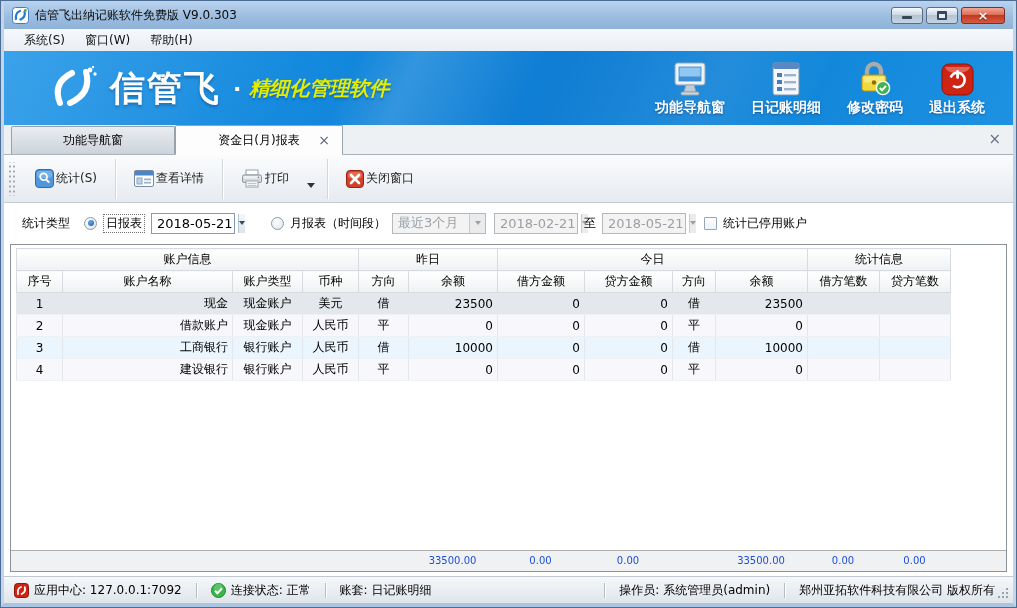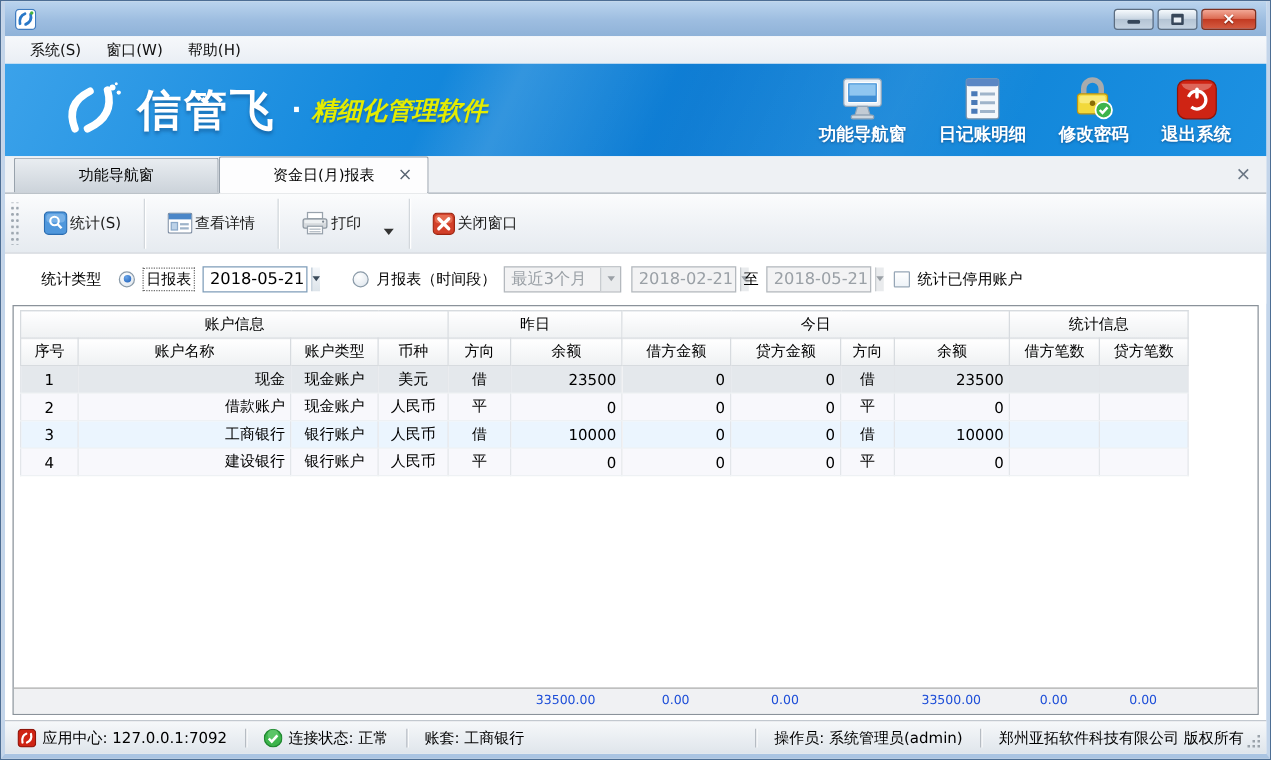--- a/index.html
+++ b/index.html
@@ -52,21 +52,21 @@
   .tgrip { width:7px; height:34px; margin-right:4px;
     background-image:radial-gradient(circle,#9fa8b1 1px,transparent 1.2px); background-size:4px 5px; background-position:0 2px; }
   .tsep { width:1px; height:40px; background:#d2d7dc; box-shadow:1px 0 0 #fff; margin:0 2px; }
   .tbtn { display:flex; align-items:center; justify-content:center; gap:2px; padding:3px 16px; cursor:pointer; }
   .tbtn span.tlabel { font-size:12px; color:#1a1a1a; white-space:nowrap; }
   .tbtn .ticon { height:20px; display:flex; align-items:center; }
   .print-wrap { display:flex; align-items:center; }
   .drop-arrow { width:0; height:0; border-left:4px solid transparent; border-right:4px solid transparent; border-top:5px solid #333; margin:14px 10px 0 2px; cursor:pointer; }
 
   
-  .filterbar { height:40px; flex:none; background:#fff; display:flex; align-items:center; padding-left:29px; }
+  .filterbar { height:40px; flex:none; background:#fff; display:flex; align-items:center; padding-left:18px; }
   .flabel { margin-right:14px; }
   .radio { width:13px; height:13px; border-radius:50%; border:1px solid #8a9aa8; background:radial-gradient(circle at 35% 30%,#fff,#dce4ec); display:inline-block; position:relative; flex:none; }
   .radio.checked::after { content:""; position:absolute; inset:2.5px; border-radius:50%; background:radial-gradient(circle at 35% 30%,#6aa6e8,#1b5cb8); }
   .rlabel { margin:0 6px; }
   .rlabel.focused { border:1px dotted #707070; padding:0 2px; }
   .combo { height:21px; border:1px solid #7f9db9; background:#fff; display:inline-flex; align-items:center; font-size:13px; }
   .combo .cval { padding:0 5px; flex:1; white-space:nowrap; }
   .combo .cbtn { width:16px; height:100%; border-left:1px solid #b8c6d4; background:linear-gradient(180deg,#f4f7fa,#dde4ea); display:flex; align-items:center; justify-content:center; }
   .combo .carr { width:0; height:0; border-left:3.5px solid transparent; border-right:3.5px solid transparent; border-top:4.5px solid #3a4a5a; }
   .combo.disabled { border-color:#b4b9be; background:#f3f3f4; color:#9aa0a6; }
@@ -105,20 +105,21 @@
 
   <div class="titlebar">
     <span class="app-icon">
       <svg viewBox="0 0 17 17" width="17" height="17">
             <rect x="0.5" y="0.5" width="16" height="16" rx="3" fill="#fff" stroke="#3f7cc0"></rect>
             <path d="M4 12 Q3 6 8 4" stroke="#2878c8" stroke-width="2.2" fill="none" stroke-linecap="round"></path>
             <path d="M12.5 4.5 Q14 10 8.5 12.5" stroke="#2878c8" stroke-width="2.2" fill="none" stroke-linecap="round"></path>
             <circle cx="13.4" cy="3.4" r="1.4" fill="#46b33c"></circle>
           </svg>
     </span>
+    <span class="title">信管飞出纳记账软件免费版 V9.0.303</span>
     <span class="winbtns">
       <span class="wbtn">
             <span class="g-min"></span>
           </span>
       <span class="wbtn">
             <span class="g-max"></span>
           </span>
       <span class="wbtn close">
             <span class="g-x">×</span>
           </span>
@@ -433,21 +434,21 @@
     <span class="sitem">
       <svg width="15" height="15" viewBox="0 0 15 15">
             <circle cx="7.5" cy="7.5" r="7" fill="#3db44c" stroke="#1f8830"></circle>
             <circle cx="7.5" cy="5" r="4.4" fill="#6fd07a" opacity=".6"></circle>
             <path d="M4 7.8 l2.4 2.5 l4.5 -5" stroke="#fff" stroke-width="2" fill="none"></path>
           </svg>
       <span>连接状态: 正常</span>
     </span>
     <span class="ssep"></span>
     <span class="sitem">
-          <span>账套: 工商银行</span>
+          <span>账套: 日记账明细</span>
         </span>
     <span class="spacer"></span>
     <span class="ssep"></span>
     <span class="sitem">
           <span>操作员: 系统管理员(admin)</span>
         </span>
     <span class="ssep"></span>
     <span class="sitem">
           <span>郑州亚拓软件科技有限公司 版权所有</span>
         </span>

